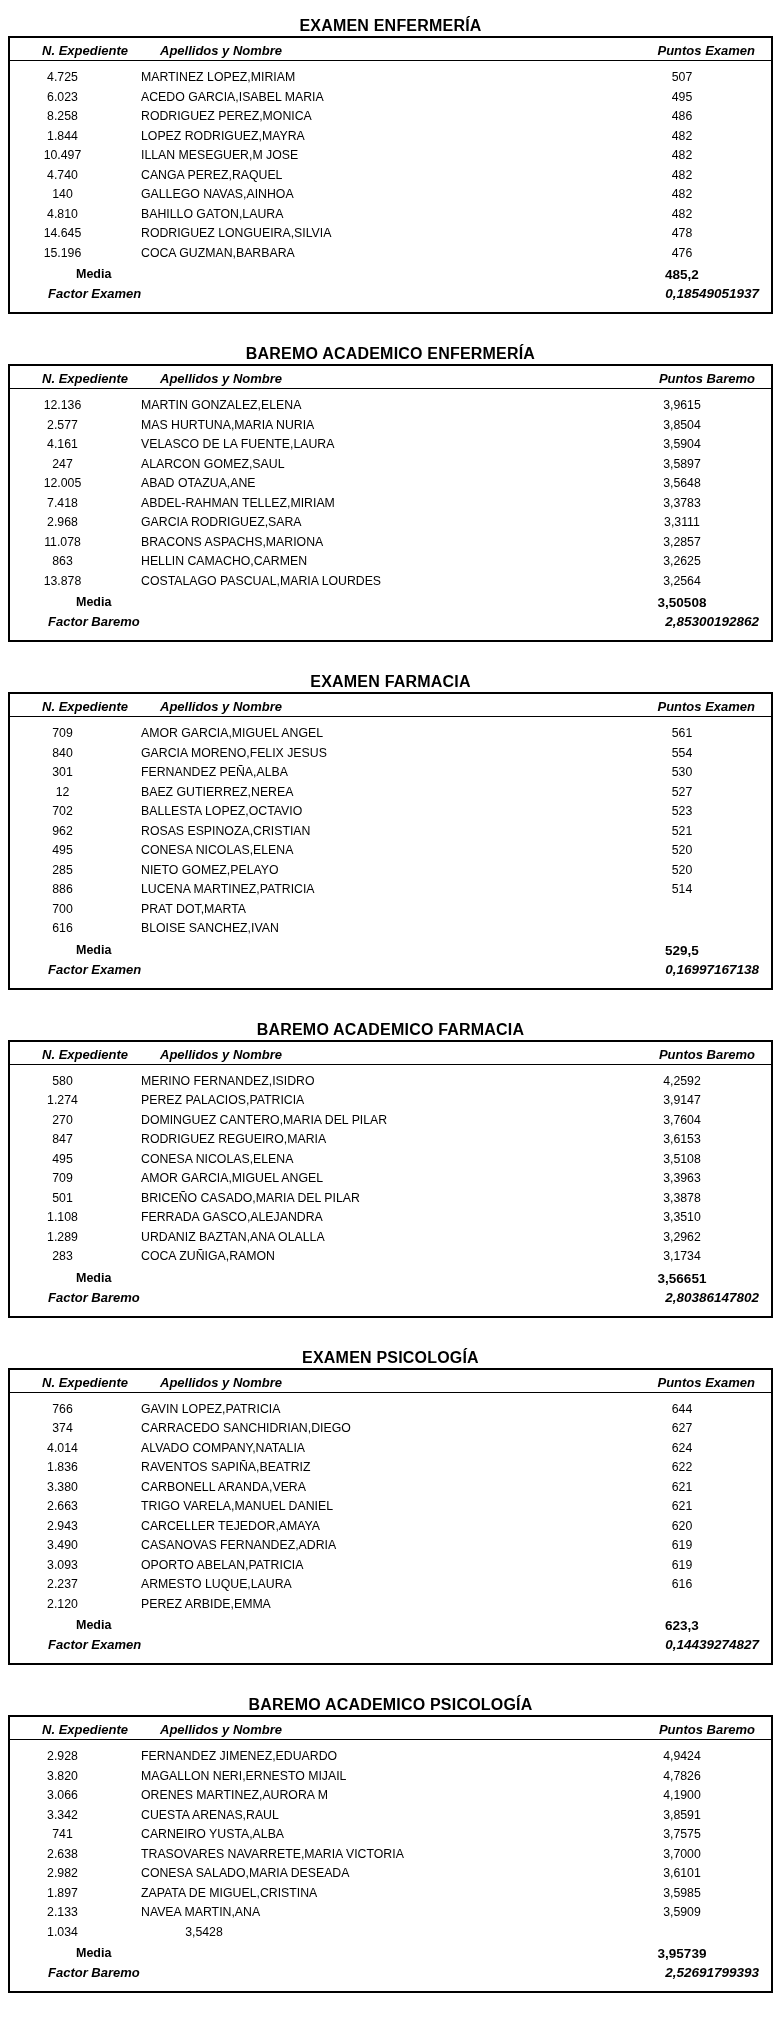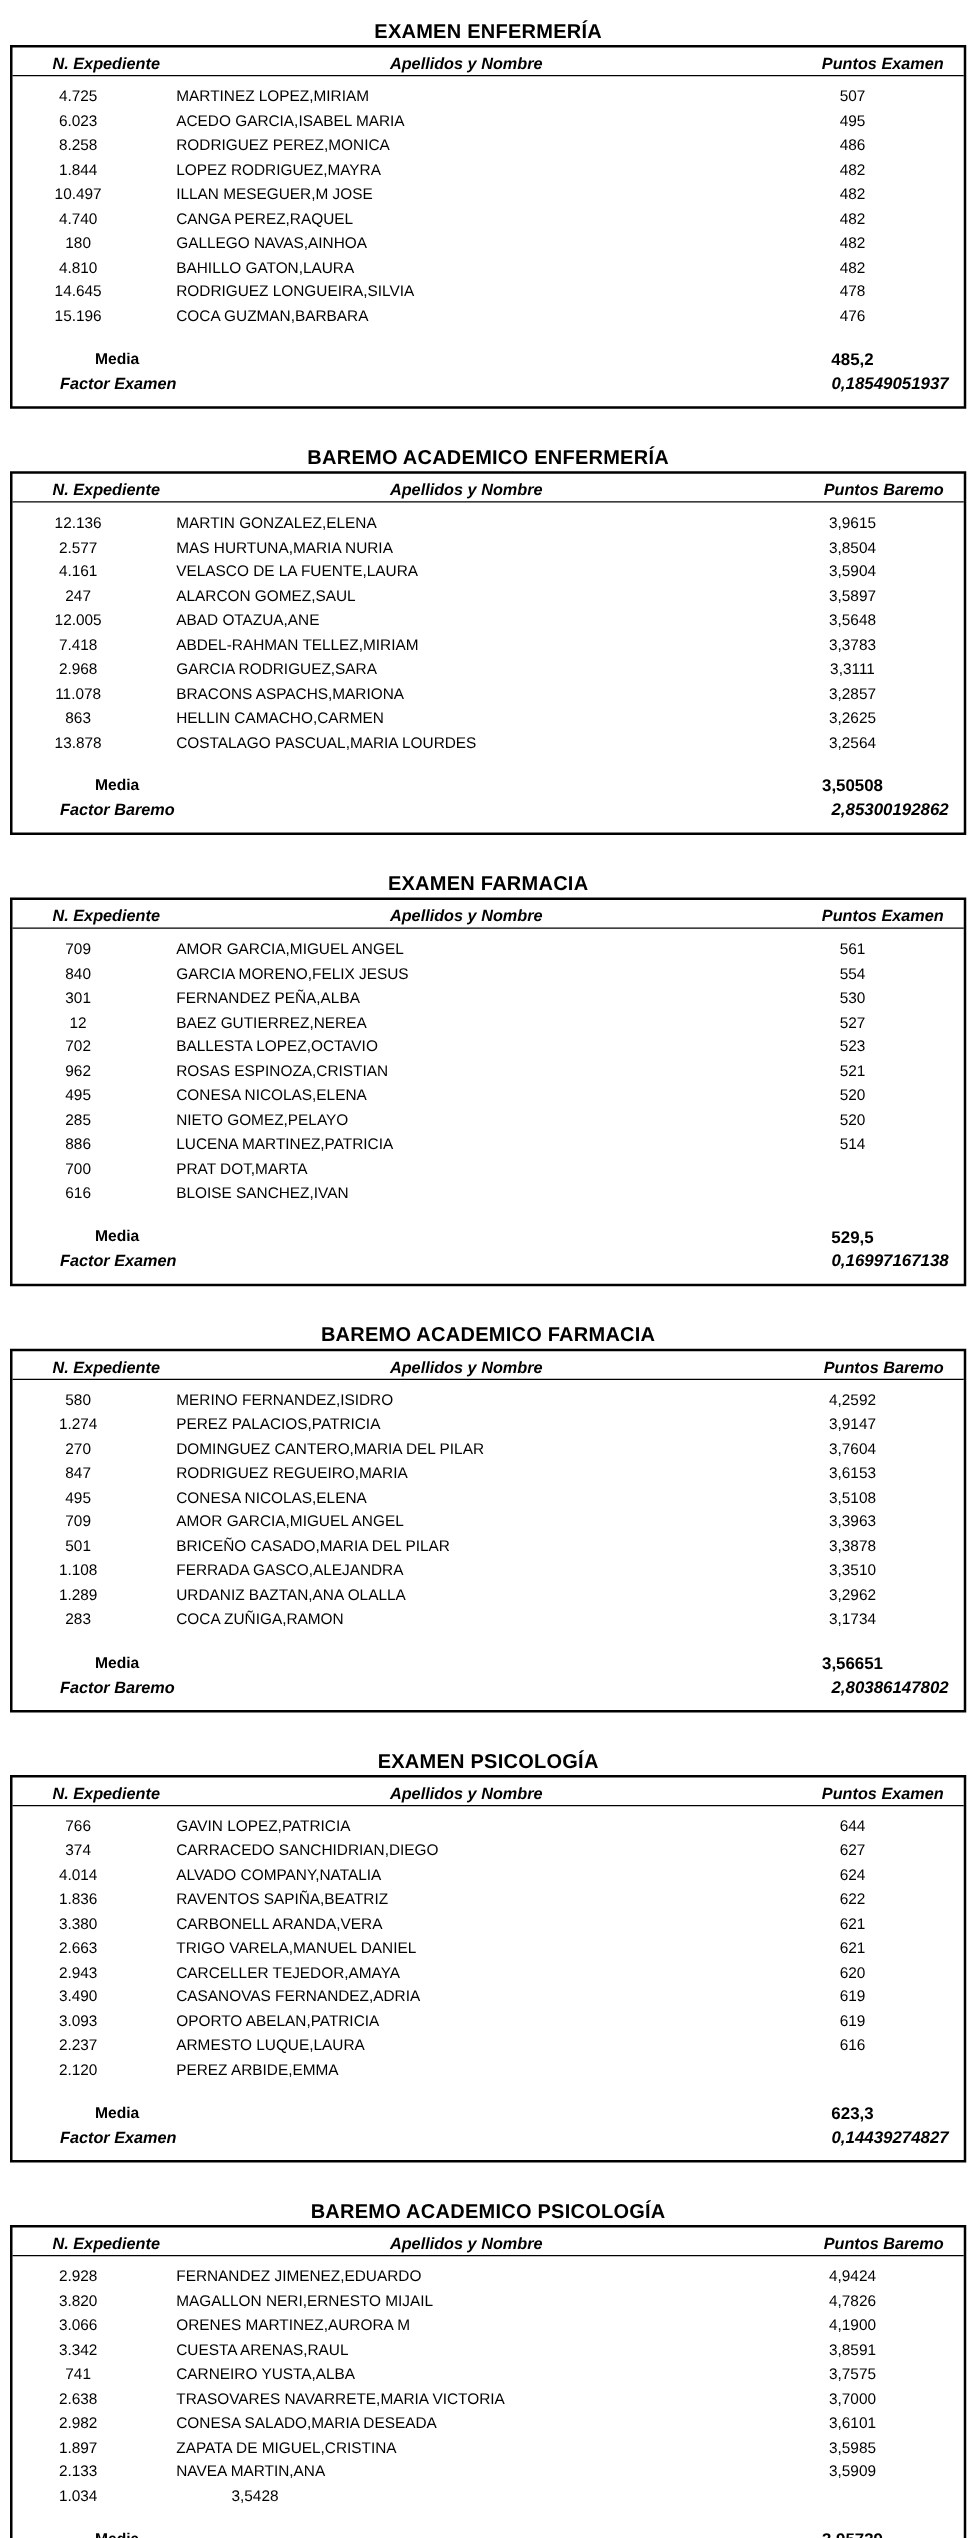--- a/index.html
+++ b/index.html
@@ -36,36 +36,36 @@
     display: flex;
     align-items: baseline;
     font-weight: bold;
     font-style: italic;
     font-size: 13px;
     padding: 5px 0 2px 0;
     border-bottom: 1px solid #000;
     margin-bottom: 7px;
   }
   .h-exp  { width: 150px; flex-shrink: 0; text-align: center; }
-  .h-name { flex: 1; text-align: center; }
+  .h-name { flex: 1; text-align: left; }
   .h-pts  { width: 185px; flex-shrink: 0; box-sizing: border-box; text-align: right; padding-right: 16px; }
 
   .data-row {
     display: flex;
     line-height: 19.5px;
     font-size: 12.3px;
     white-space: nowrap;
   }
   .d-exp  { width: 105px; flex-shrink: 0; text-align: center; }
   .d-name { flex: 1; padding-left: 26px; overflow: hidden; }
   .d-pts  { width: 178px; flex-shrink: 0; text-align: center; }
 
   .media-row {
     display: flex;
-    margin-top: 15px;
+    margin-top: 2px;
     line-height: 19px;
     font-weight: bold;
     font-size: 12.5px;
     gap: 17px;
   }
   .media-label { padding-left: 66px; }
   .media-value {
     margin-left: auto;
     width: 178px;
     text-align: center;
@@ -129,21 +129,21 @@
     <div class="d-pts">482</div>
   </div>
 
   <div class="data-row">
     <div class="d-exp">4.740</div>
     <div class="d-name">CANGA PEREZ,RAQUEL</div>
     <div class="d-pts">482</div>
   </div>
 
   <div class="data-row">
-    <div class="d-exp">180</div>
+    <div class="d-exp">140</div>
     <div class="d-name">GALLEGO NAVAS,AINHOA</div>
     <div class="d-pts">482</div>
   </div>
 
   <div class="data-row">
     <div class="d-exp">4.810</div>
     <div class="d-name">BAHILLO GATON,LAURA</div>
     <div class="d-pts">482</div>
   </div>
 

